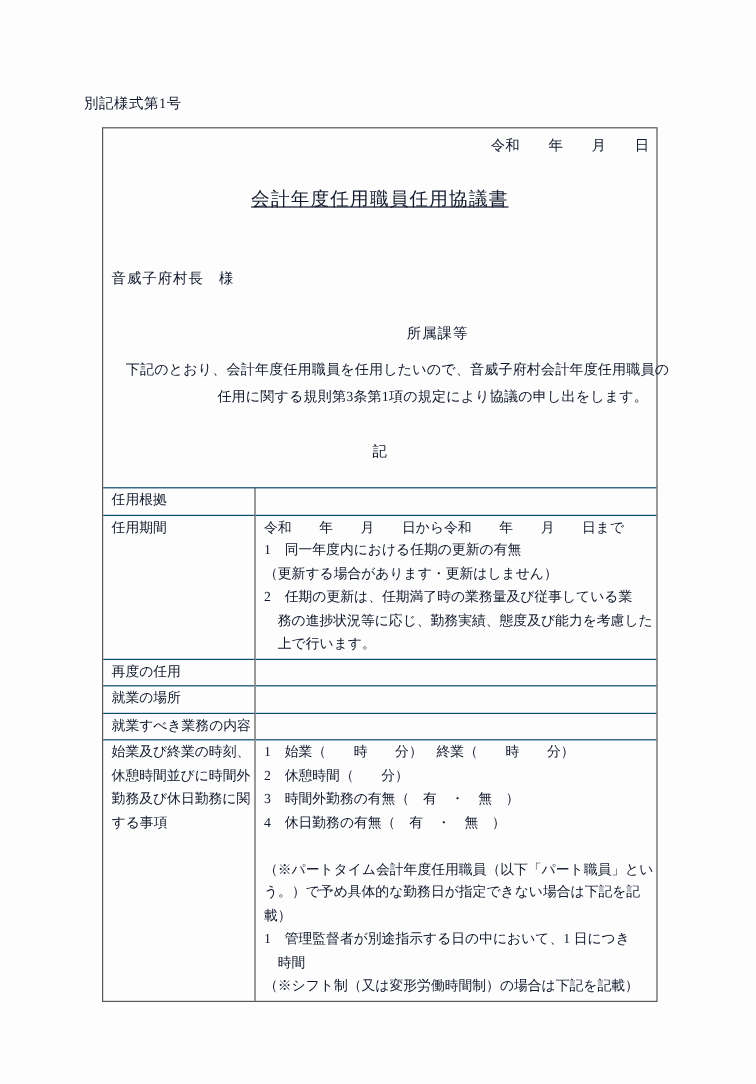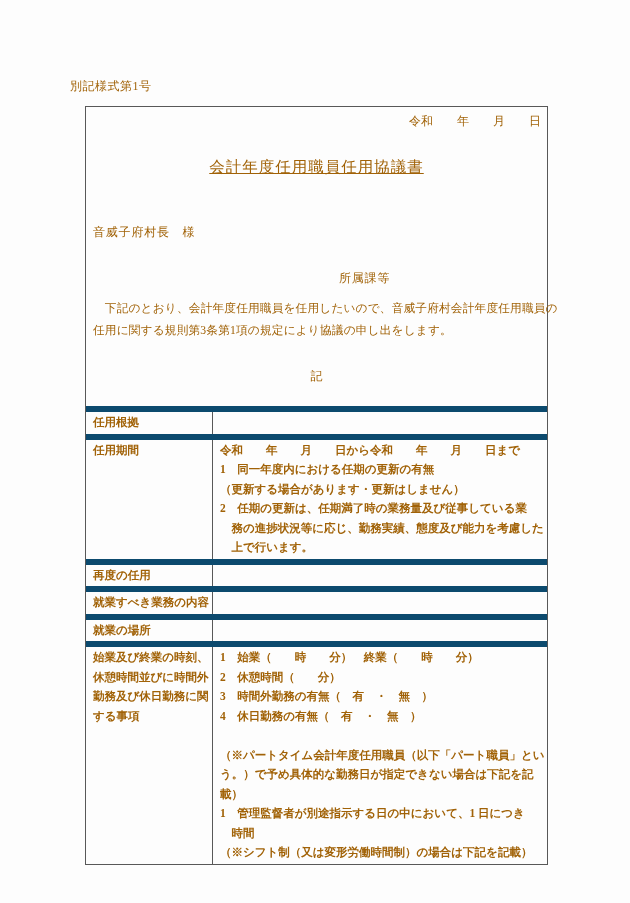--- a/index.html
+++ b/index.html
@@ -6,21 +6,21 @@
     margin: 0;
     padding: 0;
     background: #ffffff;
   }
   .page {
     position: relative;
     width: 630px;
     height: 903px;
     background: #fdfdfd;
     font-family: "Liberation Serif", "DejaVu Serif", serif;
-    color: #a16207;
+    color: #0f172a;
     overflow: hidden;
   }
   .form-number {
     position: absolute;
     left: 70px;
     top: 78px;
     font-size: 12px;
     letter-spacing: 0.5px;
     white-space: pre;
   }
@@ -65,43 +65,43 @@
   .signer-line {
     position: relative;
     white-space: pre;
   }
   .body-par {
     margin: 9px 7px 0 7px;
     font-size: 11.7px;
     letter-spacing: 0.15px;
     line-height: 21.5px;
     white-space: pre;
+    text-align: right;
   }
   .ki-heading {
     text-align: center;
     margin-top: 28px;
     font-size: 12px;
     line-height: 14px;
     white-space: pre;
   }
   table.appointment-table {
     width: 100%;
     border-collapse: collapse;
     table-layout: fixed;
     margin-top: 23px;
     font-size: 11.5px;
   }
   table.appointment-table td {
-    border-top: 6px solid #0c4a6e;
+    border-top: 1px solid #0c4a6e;
     vertical-align: top;
     line-height: 19.5px;
     padding: 1px 3px 1px 7px;
     white-space: pre;
     overflow: hidden;
-    font-weight: bold;
   }
   td.row-label {
     width: 116px;
     border-right: 1px solid #585858;
   }
   td.row-content {
     padding-left: 10px;
   }
 </style>
 </head>
@@ -141,25 +141,25 @@
 （更新する場合があります・更新はしません）
 2　任期の更新は、任期満了時の業務量及び従事している業
 　務の進捗状況等に応じ、勤務実績、態度及び能力を考慮した
 　上で行います。</td>
         </tr>
         <tr>
           <td class="row-label">再度の任用</td>
           <td class="row-content"></td>
         </tr>
         <tr>
-          <td class="row-label">就業すべき業務の内容</td>
+          <td class="row-label">就業の場所</td>
           <td class="row-content"></td>
         </tr>
         <tr>
-          <td class="row-label">就業の場所</td>
+          <td class="row-label">就業すべき業務の内容</td>
           <td class="row-content"></td>
         </tr>
         <tr>
           <td class="row-label">始業及び終業の時刻、
 休憩時間並びに時間外
 勤務及び休日勤務に関
 する事項</td>
           <td class="row-content">1　始業（　　時　　分）　終業（　　時　　分）
 2　休憩時間（　　分）
 3　時間外勤務の有無（　有　・　無　）

